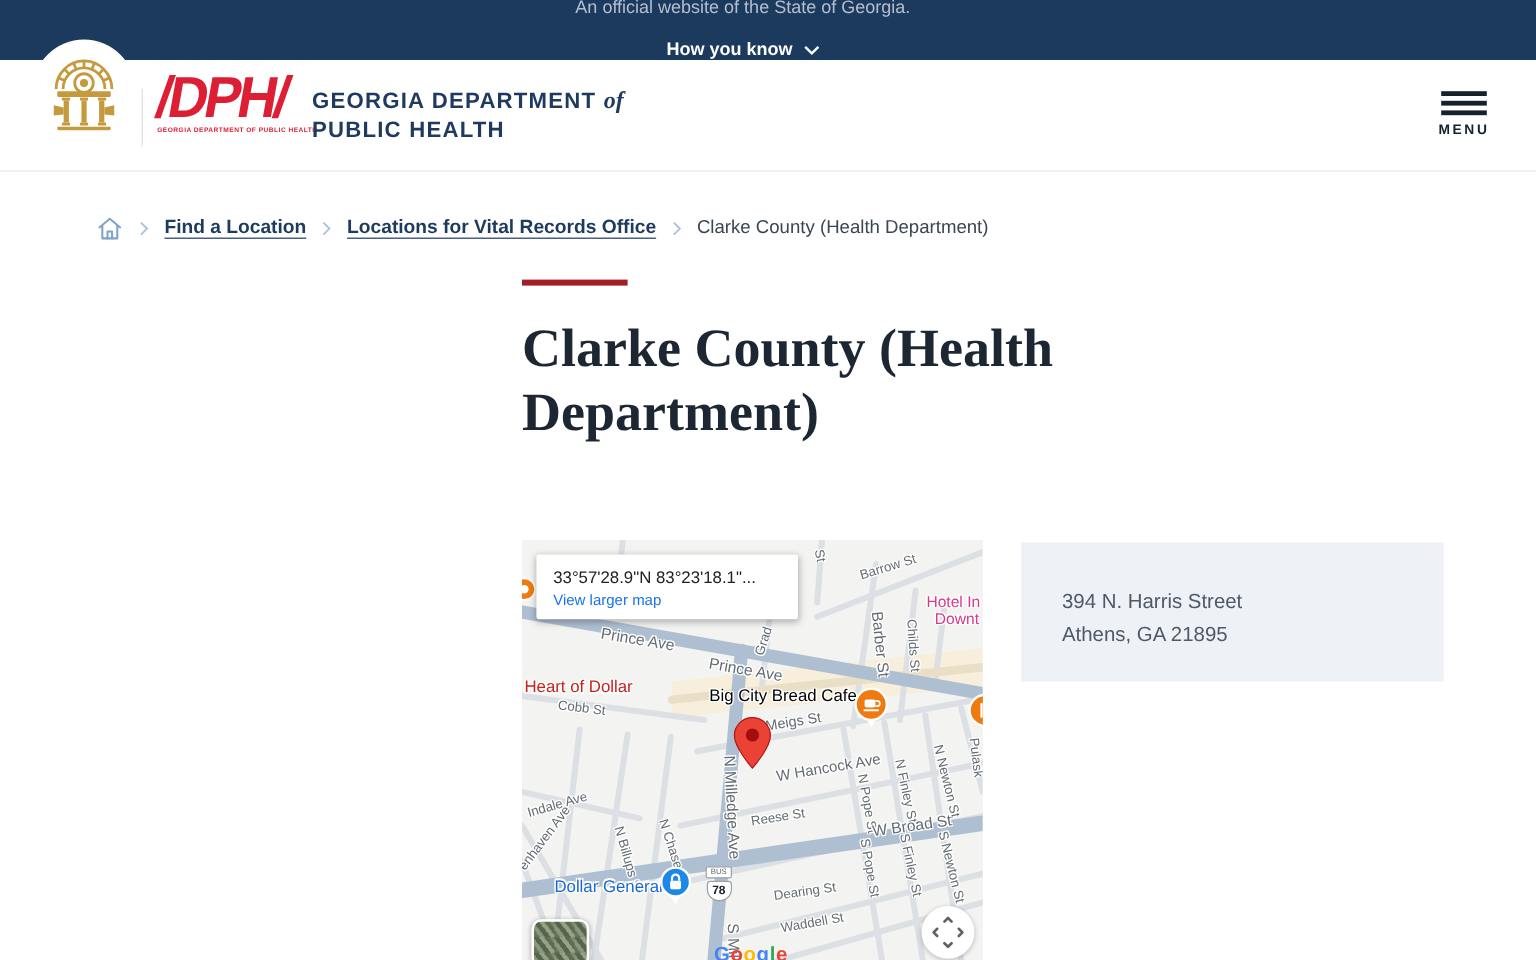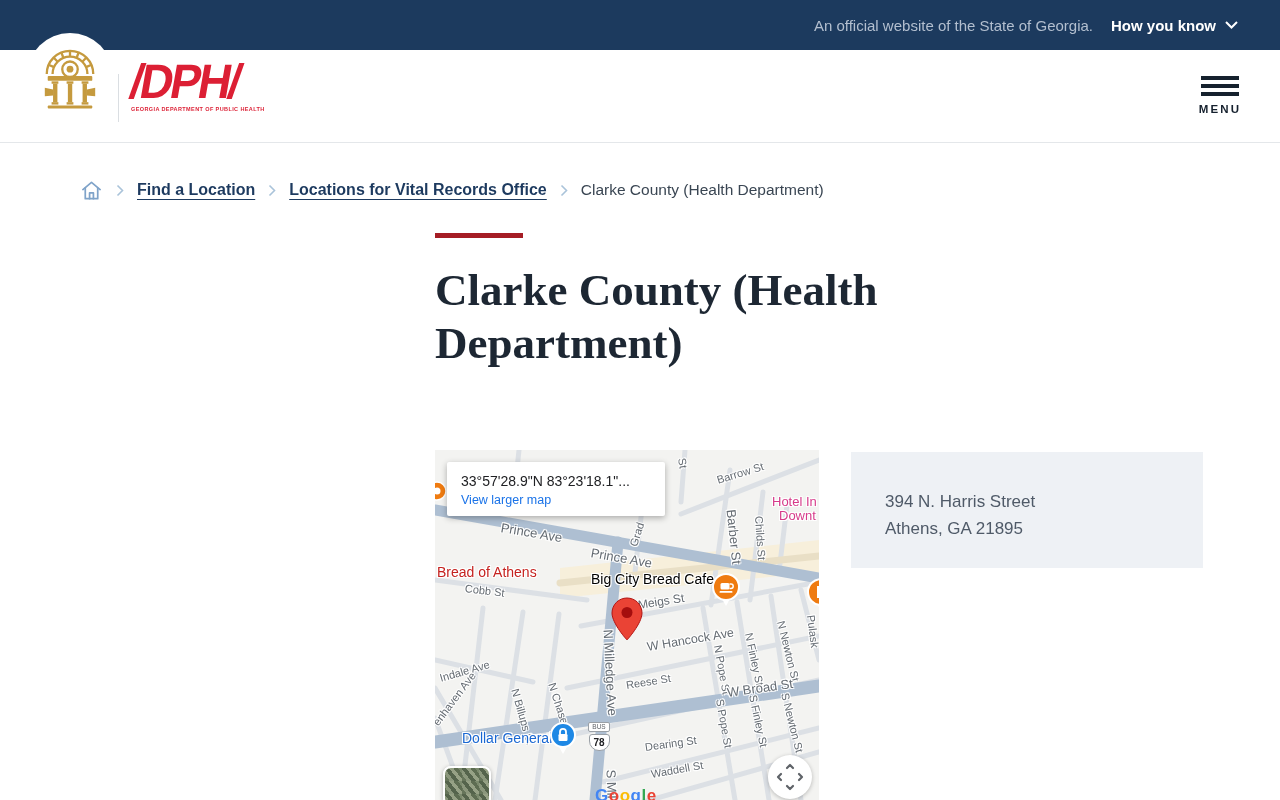--- a/index.html
+++ b/index.html
@@ -1,21 +1,21 @@
 <!DOCTYPE html>
 <html><head>
 <meta charset="utf-8">
 <style>
   * { margin:0; padding:0; box-sizing:border-box; }
   body { font-family:"Liberation Sans", sans-serif; background:#fff; }
   .page { position:relative; width:1280px; height:800px; overflow:hidden; background:#fff; }
 
   
   .gov-banner { position:absolute; left:0; top:0; width:1280px; height:50px; background:#1c3a5e;
-    display:flex; align-items:center; justify-content:flex-end; padding-right:42px; gap:18px; }
+    display:flex; align-items:center; justify-content:flex-end; padding-right:42px; gap:18px;flex-direction:column; }
   .gov-banner .gov-text { color:#b3bfcf; font-size:15px; }
   .gov-banner .gov-action { color:#ffffff; font-size:15px; font-weight:700; display:flex; align-items:center; gap:9px; cursor:pointer; }
 
   
   .header { position:absolute; left:0; top:50px; width:1280px; height:93px; background:#fff; border-bottom:1px solid #e4e7ea; }
   .seal-circle { position:absolute; left:27px; top:-17px; width:86px; height:86px; border-radius:50%; background:#fff;
     display:flex; align-items:center; justify-content:center; z-index:3; }
   .header-divider { position:absolute; left:118px; top:24px; width:1px; height:48px; background:#dadee2; }
   .dph-logo { position:absolute; left:131px; top:8px; }
   .dph-wordmark { color:#dc1f34; font-size:46px; font-weight:800; letter-spacing:-3px; transform:skewX(-10deg) scaleY(1.05); display:inline-block; line-height:46px; }
@@ -114,20 +114,25 @@
           <rect x="28.5" y="63" width="7" height="2.5"></rect>
           <rect x="44" y="63" width="7" height="2.5"></rect>
           <rect x="9" y="66.5" width="46" height="3" rx="1"></rect>
         </g>
       </svg>
     </div>
     <div class="header-divider"></div>
     <div class="dph-logo">
       <span class="dph-wordmark">/DPH/</span>
       <div class="dph-tagline">GEORGIA DEPARTMENT OF PUBLIC HEALTH</div>
+    </div>
+    <div class="org-name">
+      <div><span>GEORGIA DEPARTMENT</span>
+        <span class="org-of">of</span></div>
+      <div>PUBLIC HEALTH</div>
     </div>
     <div class="menu-block">
       <div class="menu-bars">
         <div></div>
           <div></div>
           <div></div>
       </div>
       <div class="menu-label">MENU</div>
     </div>
   </div>
@@ -215,21 +220,21 @@
     <span class="mlabel" style="left:346px;top:165px;transform:rotate(76deg)">N Newton St</span>
     <span class="mlabel" style="left:376px;top:159px;transform:rotate(83deg)">Pulask</span>
     <span class="mlabel" style="left:292px;top:235px;transform:rotate(-8deg);font-size:13px;font-weight:500">W Broad St</span>
     <span class="mlabel" style="left:210px;top:291px;transform:rotate(-8deg)">Dearing St</span>
     <span class="mlabel" style="left:216px;top:318px;transform:rotate(-10deg)">Waddell St</span>
     <span class="mlabel" style="left:285px;top:243px;transform:rotate(80deg)">S Pope St</span>
     <span class="mlabel" style="left:318px;top:239px;transform:rotate(78deg)">S Finley St</span>
     <span class="mlabel" style="left:350px;top:237px;transform:rotate(76deg)">S Newton St</span>
     <span class="mlabel" style="left:176px;top:312px;transform:rotate(88deg);font-size:13px">S Mil</span>
 
-    <span class="mlabel poi-red" style="left:2px;top:114px">Bread of Athens</span>
+    <span class="mlabel poi-red" style="left:2px;top:114px">Heart of Dollar</span>
     <span class="mlabel poi-orange" style="left:156px;top:121px">Big City Bread Cafe</span>
     <span class="mlabel poi-blue" style="left:27px;top:280px">Dollar General</span>
     <div class="mlabel poi-pink" style="left:337px;top:45px">
       <div>Hotel In</div>
       <div style="margin-left:7px">Downt</div>
     </div>
 
     <svg class="marker" style="left:176px;top:147px" width="32" height="44" viewBox="0 0 32 44">
       <path d="M16,1 C7.7,1 1,7.7 1,16 c0,10.5 15,27 15,27 s15,-16.5 15,-27 C31,7.7 24.3,1 16,1 z" fill="#ea4335" stroke="#b31412" stroke-width="1"></path>
       <circle cx="16" cy="15.5" r="5.5" fill="#a50e0e"></circle>

